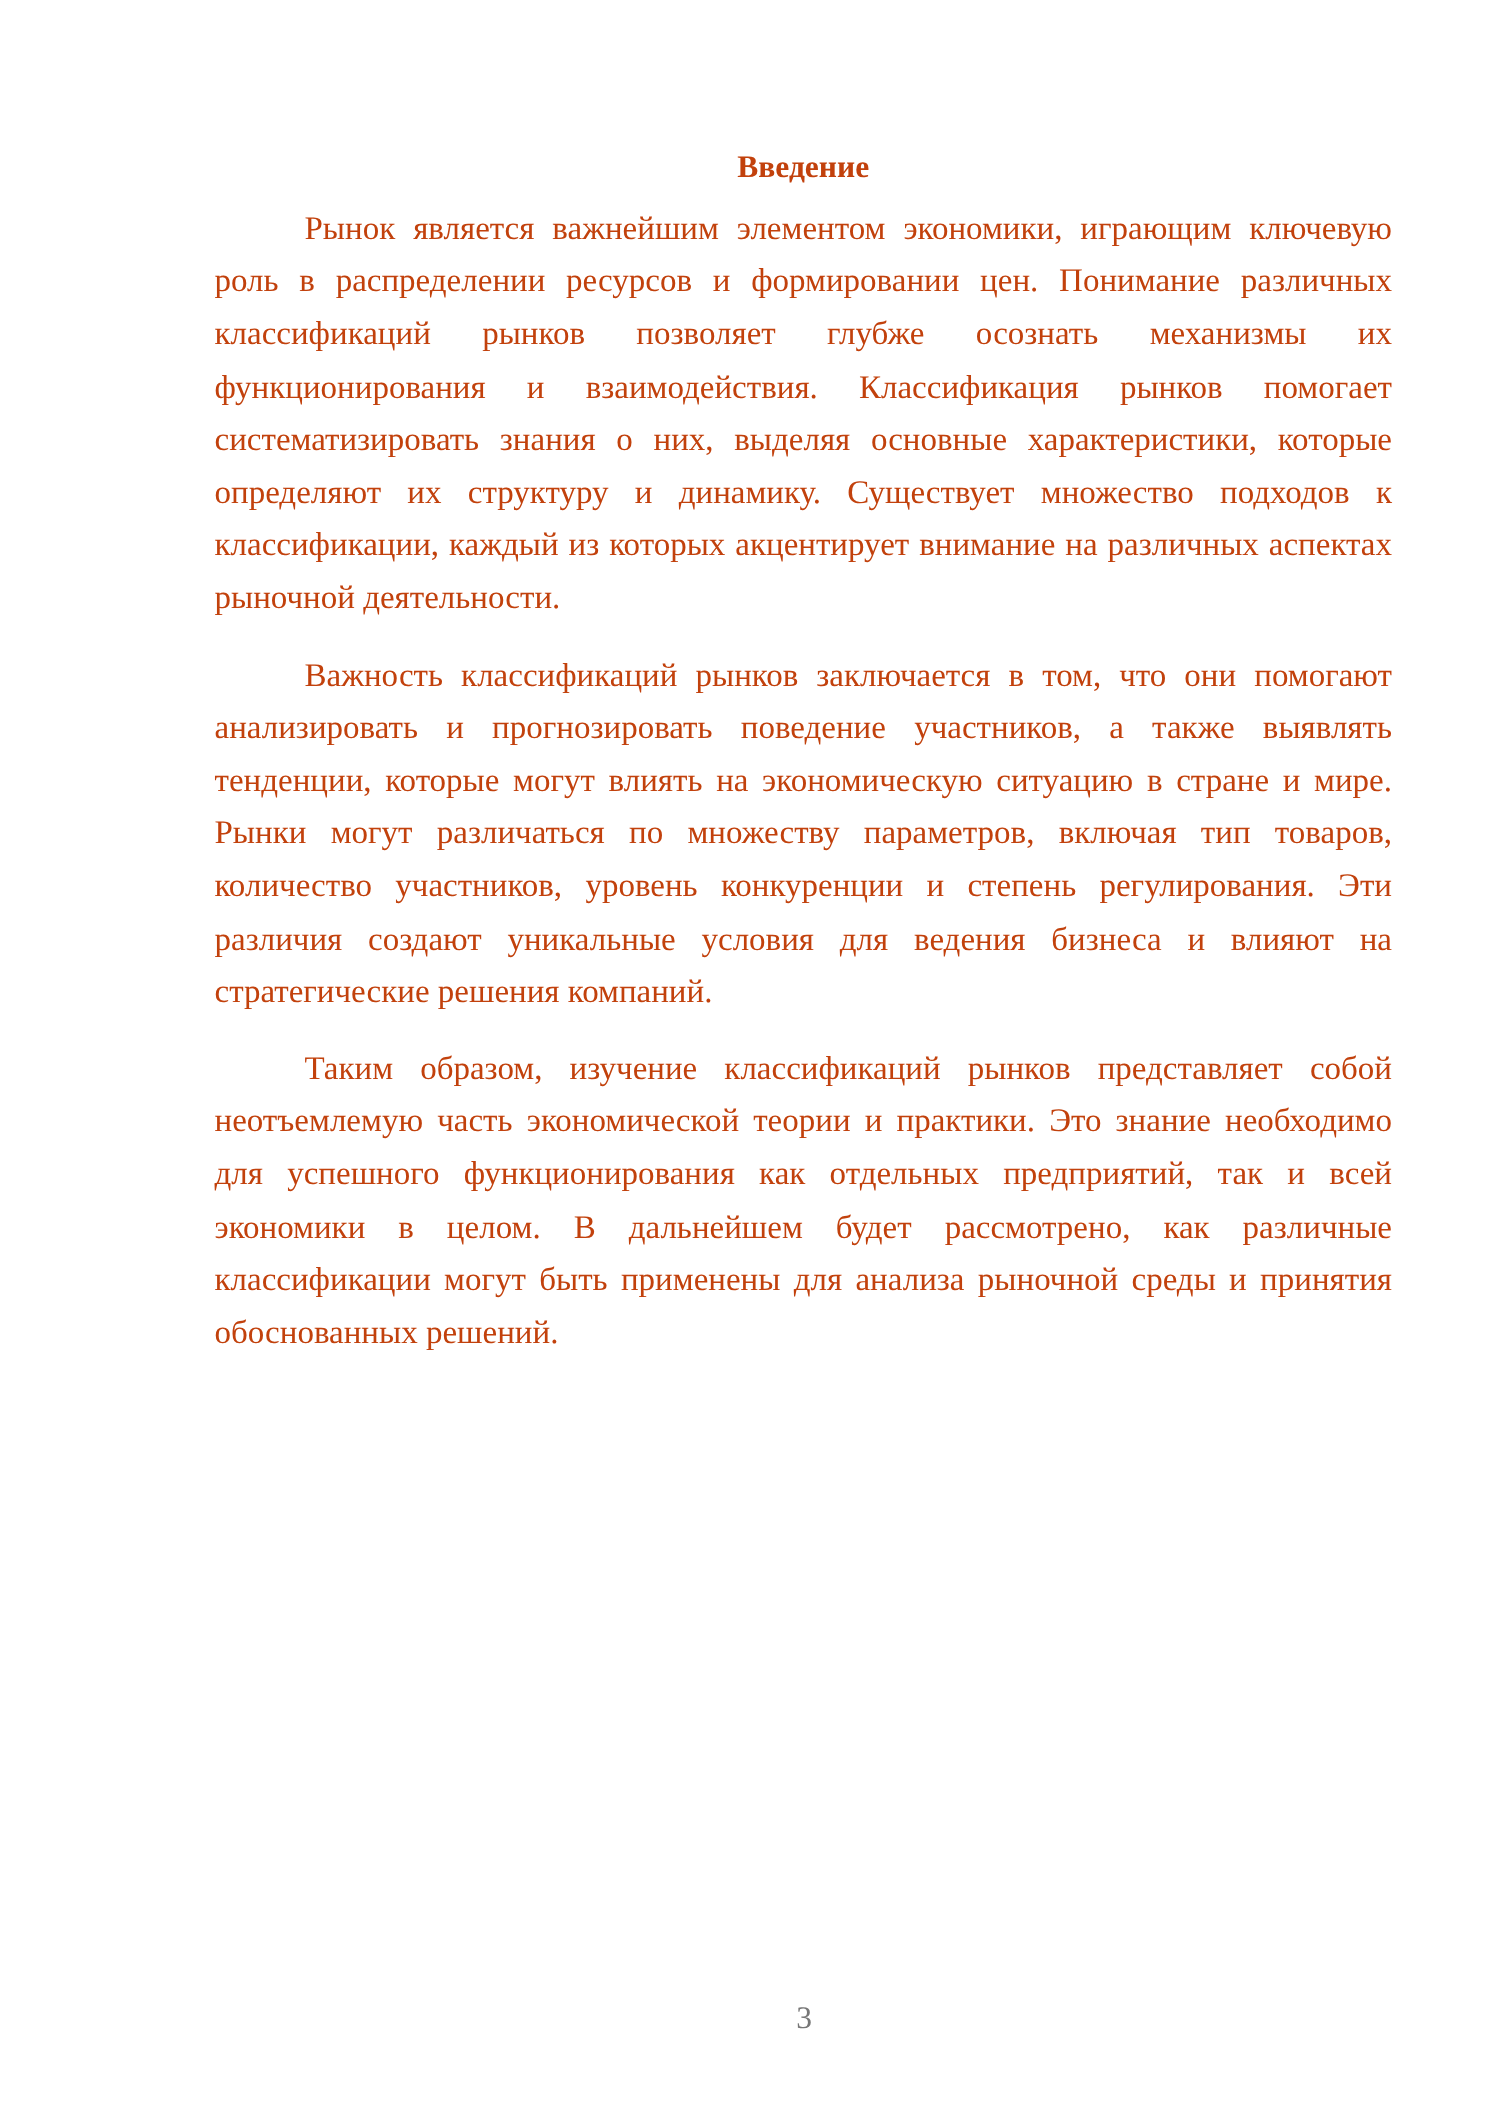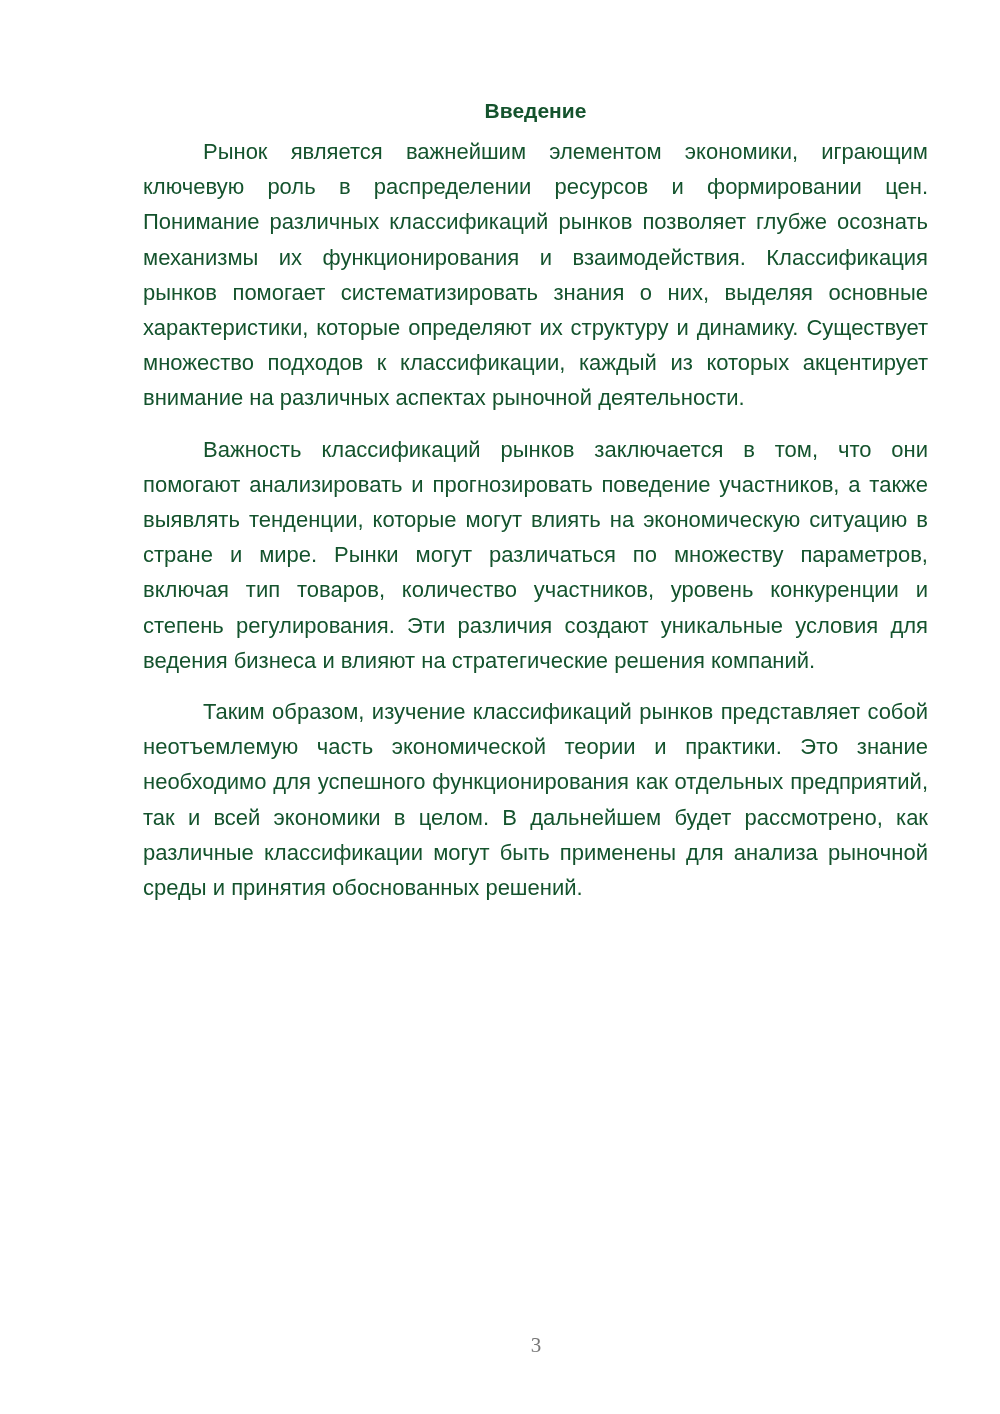--- a/index.html
+++ b/index.html
@@ -18,22 +18,22 @@
       left: 0; top: 0;
       width: 1000px;
       height: 1414px;
       background: #ffffff;
     }
     .content {
       position: absolute;
       left: 143px;
       top: 94px;
       width: 785px;
-      font-family: Liberation Sans, sans-serif;
-      color: #14532d;
+      font-family: Liberation Serif, serif;
+      color: #c2410c;
     }
     .title {
       text-align: center;
       font-weight: bold;
       font-size: 21px;
       line-height: 34px;
       margin: 0 0 6px 0;
       letter-spacing: 0px;
     }
     .para {

